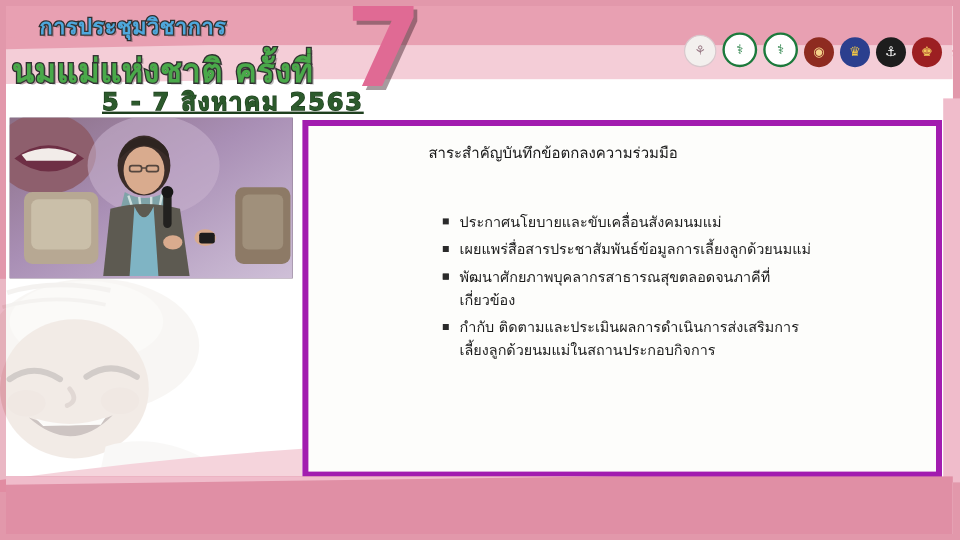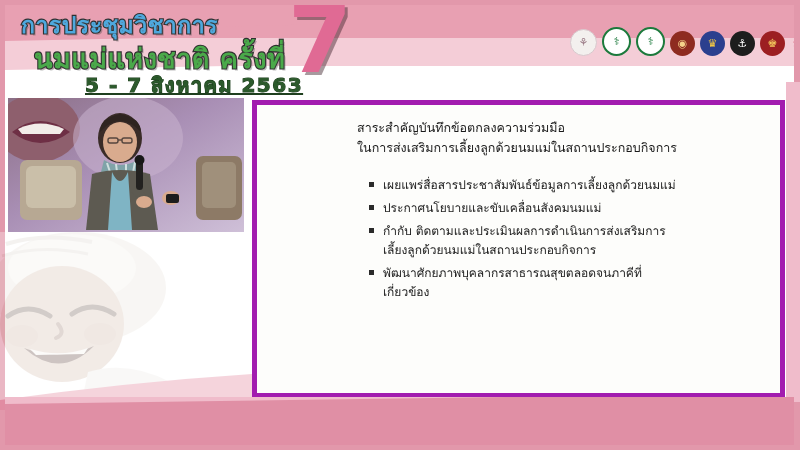--- a/index.html
+++ b/index.html
@@ -73,30 +73,30 @@
 
   
   .title-line {
     position: absolute;
     font-family: "DejaVu Sans", sans-serif;
     font-weight: bold;
     white-space: nowrap;
     letter-spacing: 0.5px;
   }
   .title-1 {
-    left: 16px;
+    left: 28px;
     top: 2px;
-    font-size: 23px;
+    font-size: 18px;
     color: #4ea8dd;
     -webkit-text-stroke: 2.2px #303030;
     paint-order: stroke fill;
     text-shadow: 2px 2px 0 rgba(70,70,70,0.35);
   }
   .title-2 {
-    left: 29px;
+    left: 5px;
     top: 32px;
     font-size: 27px;
     color: #4aa94a;
     -webkit-text-stroke: 2.2px #303030;
     paint-order: stroke fill;
     text-shadow: 2px 2px 0 rgba(70,70,70,0.35);
   }
   .title-date {
     left: 80px;
     top: 64px;
@@ -379,47 +379,46 @@
 
       <path d="M88 140 Q128 128 170 150 L178 178 L80 178 Z" fill="#eceae6"></path>
 
       <path d="M0 168 Q130 150 252 142 L252 178 L0 178 Z" fill="#e0728f"></path>
     </svg>
   </div>
 
   <div class="content-panel">
     <div class="content-heading">
       <div>สาระสำคัญบันทึกข้อตกลงความร่วมมือ</div>
-      <div>ในการส่งเสริมการเลี้ยงลูกด้วยนมแม่ในสถานประกอบกิจการ</div>
     </div>
 
     <ul class="bullet-list">
       <li class="bullet-item">
         <span class="bullet-marker"></span>
-        <span>เผยแพร่สื่อสารประชาสัมพันธ์ข้อมูลการเลี้ยงลูกด้วยนมแม่</span>
+        <span>ประกาศนโยบายและขับเคลื่อนสังคมนมแม่</span>
         <span class="bullet-cont"></span>
       </li>
       <li class="bullet-item">
         <span class="bullet-marker"></span>
-        <span>ประกาศนโยบายและขับเคลื่อนสังคมนมแม่</span>
+        <span>เผยแพร่สื่อสารประชาสัมพันธ์ข้อมูลการเลี้ยงลูกด้วยนมแม่</span>
         <span class="bullet-cont"></span>
       </li>
       <li class="bullet-item">
         <span class="bullet-marker"></span>
         <span class="bullet-cont"></span>
       </li>
       <li class="bullet-item">
         <span class="bullet-marker"></span>
-        <span>กำกับ ติดตามและประเมินผลการดำเนินการส่งเสริมการ</span>
-        <span class="bullet-cont">เลี้ยงลูกด้วยนมแม่ในสถานประกอบกิจการ</span>
+        <span>พัฒนาศักยภาพบุคลากรสาธารณสุขตลอดจนภาคีที่</span>
+        <span class="bullet-cont">เกี่ยวข้อง</span>
       </li>
       <li class="bullet-item">
         <span class="bullet-marker"></span>
-        <span>พัฒนาศักยภาพบุคลากรสาธารณสุขตลอดจนภาคีที่</span>
-        <span class="bullet-cont">เกี่ยวข้อง</span>
+        <span>กำกับ ติดตามและประเมินผลการดำเนินการส่งเสริมการ</span>
+        <span class="bullet-cont">เลี้ยงลูกด้วยนมแม่ในสถานประกอบกิจการ</span>
       </li>
     </ul>
   </div>
 
   <div class="corner-notch"></div>
   <div class="bottom-bar">
     <div class="bottom-bar-hi"></div>
   </div>
 
 </div>

